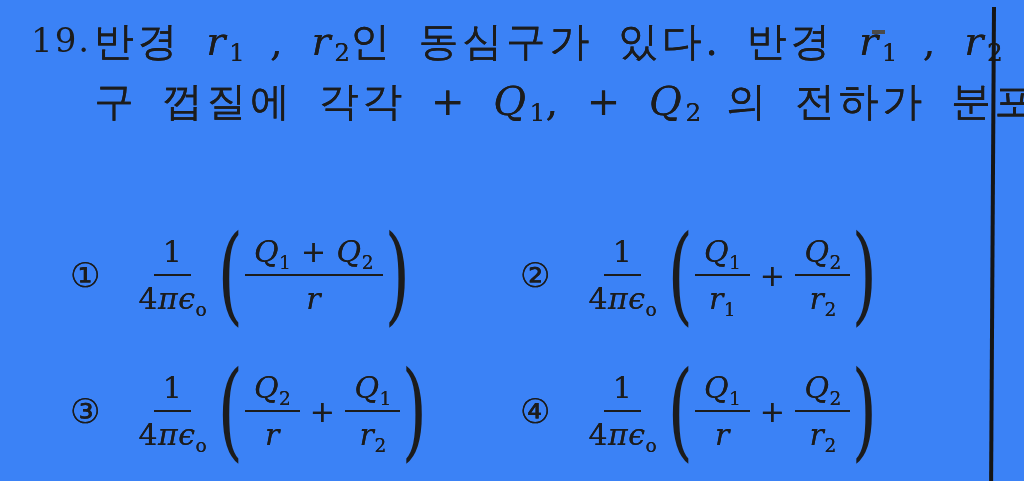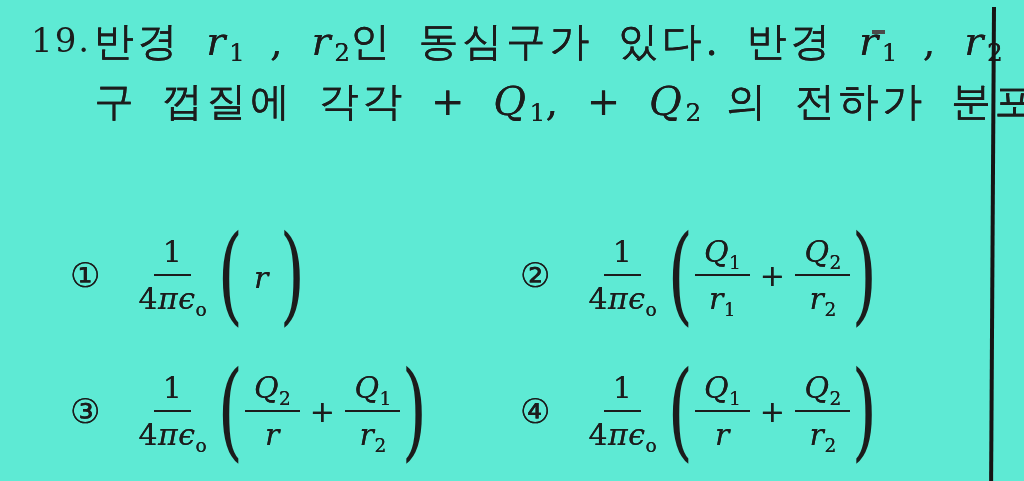--- a/index.html
+++ b/index.html
@@ -1,21 +1,21 @@
 <!DOCTYPE html>
 <html><head>
 <meta charset="utf-8">
 <style>
   html,body{margin:0;padding:0;}
   body{
     width:1024px;height:481px;position:relative;overflow:hidden;
     background:#ffffff;color:#1c1c1c;
     font-family:"DejaVu Serif","Liberation Serif",serif;
   }
-  .page{position:absolute;inset:0;background:#5eead4;}
+  .page{position:absolute;inset:0;background:#3b82f6;}
   .qnum{
     position:absolute;left:31px;top:20px;font-size:34px;letter-spacing:2px;
   }
   .qtext{position:absolute;left:94px;top:18px;width:860px;}
   .q-line{
     font-size:40px;letter-spacing:0.09em;word-spacing:0.22em;
     white-space:nowrap;height:60px;line-height:46px;
     text-shadow:0 0 0.6px #1c1c1c;
   }
   .q-line i, .formula i, .option-label{ text-shadow:0 0 0.6px #1c1c1c; }
@@ -62,20 +62,21 @@
   <div class="options">
     <div class="option">
       <span class="option-label">①</span>
       <span class="formula">
           <span class="frac">
             <span class="fnum">1</span>
             <span class="fden">4<i>π</i><i>ϵ</i><sub>o</sub></span>
           </span>
           <span class="paren">(</span>
           <span class="frac">
+            <span class="fnum"><i>Q</i><sub>1</sub> + <i>Q</i><sub>2</sub></span>
             <span class="fden"><i>r</i></span>
           </span>
           <span class="paren">)</span>
         </span>
     </div>
     <div class="option">
       <span class="option-label">②</span>
       <span class="formula">
           <span class="frac">
             <span class="fnum">1</span>

